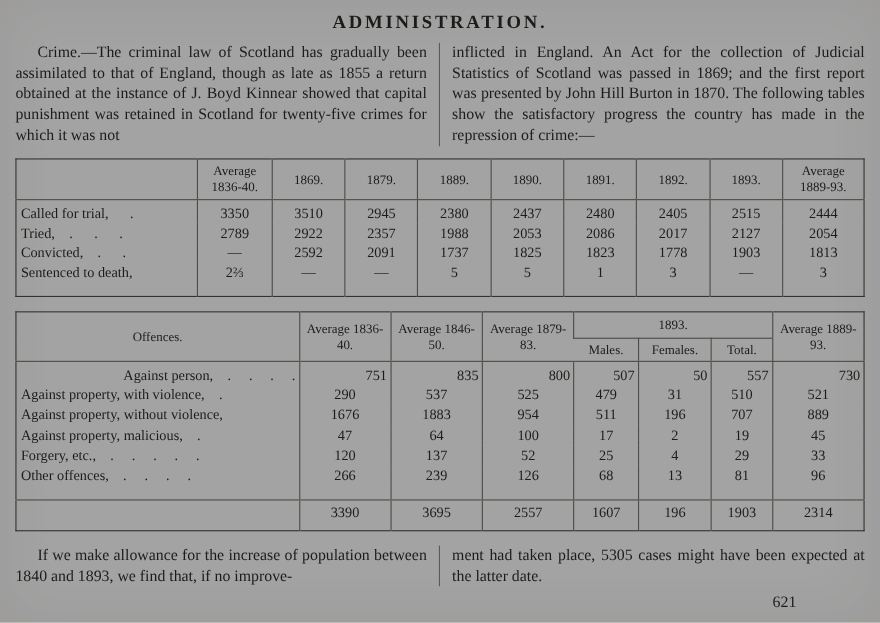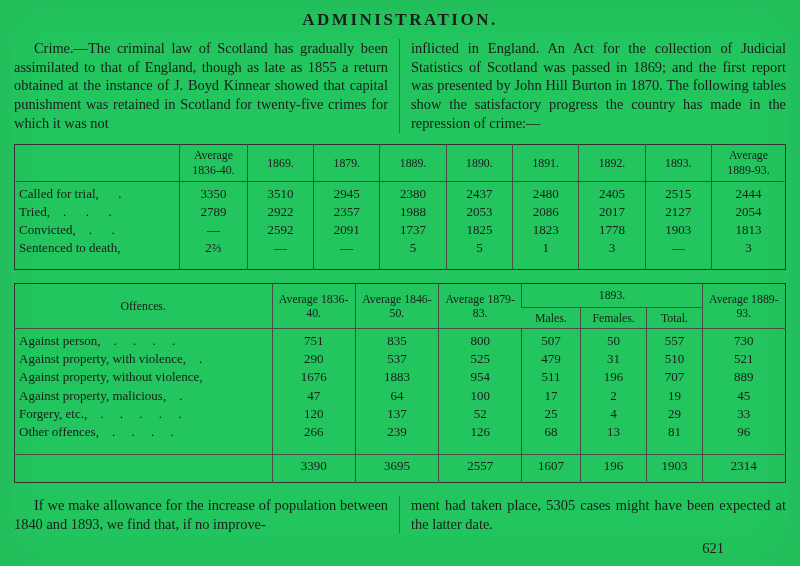--- a/index.html
+++ b/index.html
@@ -1,20 +1,20 @@
 <!DOCTYPE html>
 <html><head>
 <meta charset="utf-8">
 <style>
   * { margin:0; padding:0; box-sizing:border-box; }
   html, body { width:800px; height:566px; }
   body { background:#e9e7e0; font-family:"Liberation Serif","DejaVu Serif",serif; }
   .page {
     width:800px; height:566px; overflow:hidden;
-    background:#22c55e; color:#1c1c1a;
+    background:#a3a3a3; color:#1c1c1a;
     padding:8px 14px 0 14px;
     box-shadow: inset 0 0 50px rgba(60,55,40,0.08);
   }
   .title {
     font-size:17px; font-weight:bold; letter-spacing:2.5px;
     text-align:center; margin:2px 0 9px 0;
   }
   .twocol { display:flex; }
   .col { width:50%; }
   .col.left  { padding-right:11px; border-right:1px solid #5c5b55; }
@@ -40,21 +40,21 @@
     font-size:11.8px; line-height:1.2; padding:3px 2px;
   }
   .t1 thead th { height:37px; }
   .t2 thead tr:first-child th { height:24px; }
   .t2 thead tr:last-child th { height:21px; }
   .data-table tbody td:first-child {
     text-align:left; padding-left:4px; white-space:pre;
   }
   .t1 tbody tr:first-child td { padding-top:4px; }
   .t1 tbody tr:last-child td { padding-bottom:12px; }
-  .t2 tbody tr:first-child td { padding-top:4px; }
+  .t2 tbody tr:first-child td { padding-top:4px;text-align:right; }
   tr.spacer td { height:13px; }
   tr.totals td { border-top:1px solid #4c4b45; padding:3px 3px 8px 3px;margin-left:28px; }
   .footer-block { margin-top:13px; }
   .pagenum { text-align:right; padding:7px 62px 0 0; font-size:14.5px; }
 </style>
 </head>
 <body>
 
 <div class="page">
 

